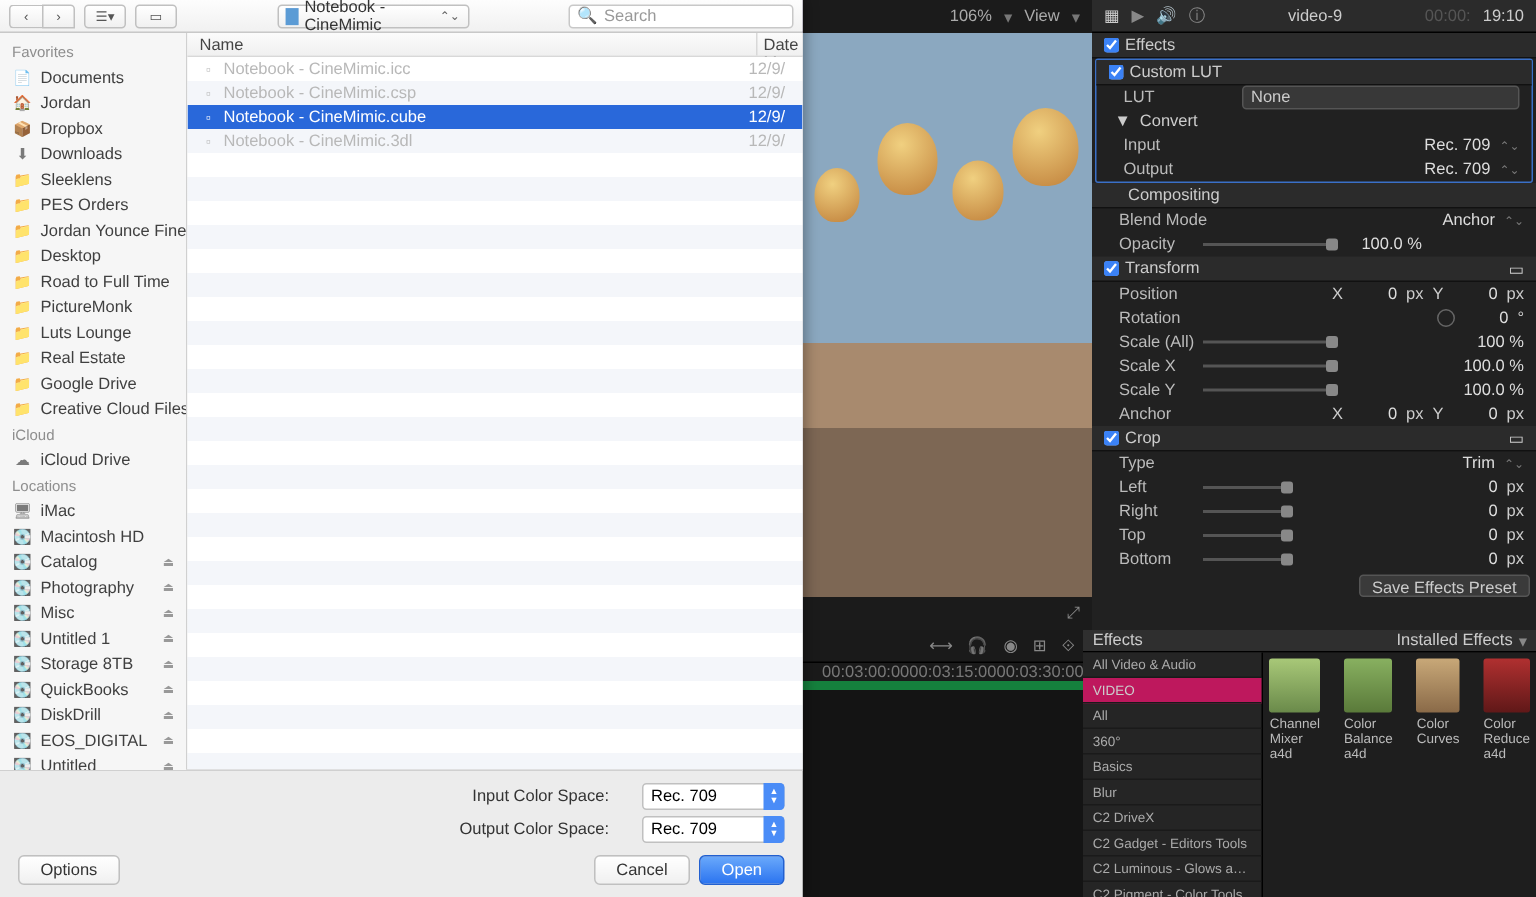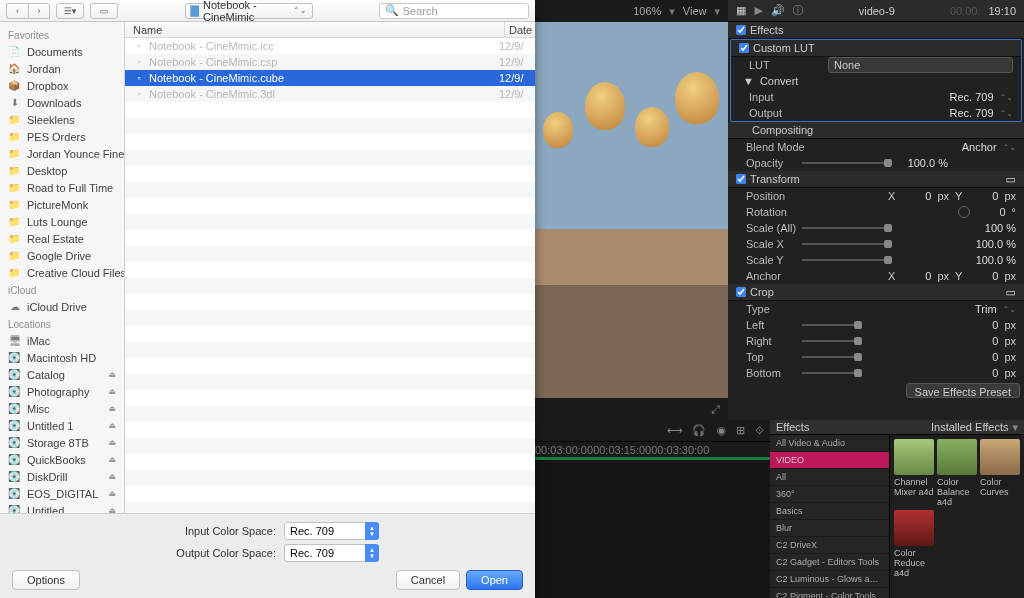--- a/index.html
+++ b/index.html
@@ -25,21 +25,21 @@
 .fl-header{height:16px;background:linear-gradient(#fbfbfb,#f0f0f0);border-bottom:1px solid #d8d8d8;display:flex;font-size:10px;color:#444}
 .fl-header .col-name{flex:1;padding:2px 8px;border-right:1px solid #d8d8d8}
 .fl-header .col-date{width:30px;padding:2px 4px}
 .fl-body{flex:1;overflow:auto;background:repeating-linear-gradient(#fff 0 16px,#f4f6fa 16px 32px)}
 .fl-row{height:16px;display:flex;align-items:center;padding:0 8px;color:#b8b8b8;gap:4px;font-size:10px}
 .fl-row.enabled{color:#333}
 .fl-row.selected{background:#2968da;color:#fff}
 .fl-row .fic{width:12px;text-align:center;font-size:9px}
 .fl-row .dm{margin-left:auto;width:28px}
 .dialog-footer{background:#ececec;border-top:1px solid #d0d0d0;padding:8px 12px}
-.footer-row{display:flex;align-items:center;justify-content:center;gap:8px;margin-bottom:4px}
+.footer-row{display:flex;align-items:center;justify-content:flex-end;gap:22px;margin-bottom:4px}
 .footer-row label{color:#333;text-align:right;width:120px}
 .footer-sel{width:95px;height:18px;border:1px solid #c0c0c0;border-radius:3px;background:#fff;display:flex;align-items:center;padding:0 5px;position:relative}
 .footer-sel .stepper{position:absolute;right:-1px;top:-1px;bottom:-1px;width:14px;background:#4a8cf7;border-radius:0 3px 3px 0;display:flex;flex-direction:column;align-items:center;justify-content:center;color:#fff;font-size:6px;line-height:6px}
 .footer-actions{display:flex;align-items:center;margin-top:8px}
 .mac-btn{height:20px;padding:0 14px;border:1px solid #c0c0c0;border-radius:4px;background:linear-gradient(#fff,#f0f0f0);color:#333;display:flex;align-items:center}
 .mac-btn.primary{background:linear-gradient(#6aa9fb,#2b74f0);border-color:#2260d0;color:#fff}
 
 .app-right{position:absolute;left:535px;top:0;right:0;height:420px;background:#8b5cf6;display:flex}
 .viewer{width:193px;background:#1b1b1b;display:flex;flex-direction:column}
 .viewer-top{height:22px;display:flex;align-items:center;justify-content:flex-end;padding:0 8px;gap:8px;color:#aaa;font-size:10px}
@@ -63,26 +63,26 @@
 .insp-row .val{color:#ddd;text-align:right}
 .insp-row .slider{flex:1;height:2px;background:#555;position:relative;max-width:90px}
 .insp-row .slider::after{content:"";position:absolute;right:0;top:-3px;width:8px;height:8px;background:#888;border-radius:2px}
 .insp-row .popup{flex:1;background:#383838;border:1px solid #555;border-radius:3px;padding:1px 5px;color:#ccc;max-width:185px}
 .insp-row .end{margin-left:auto}
 .save-preset{background:#3a3a3a;border:1px solid #555;border-radius:3px;padding:2px 8px;margin:2px 4px 2px auto;display:inline-block;float:right;color:#ccc;height:15px}
 
 .timeline{position:absolute;left:535px;top:420px;right:0;bottom:0;background:#1a1a1a;display:flex}
 .tl-left{width:235px;display:flex;flex-direction:column}
 .tl-toolbar{height:22px;border-bottom:1px solid #000;display:flex;align-items:center;justify-content:flex-end;padding:0 6px;gap:10px;color:#888}
-.tl-ruler{height:18px;border-bottom:3px solid #15803d;display:flex;align-items:center;color:#777;font-size:8px;justify-content:flex-start}
+.tl-ruler{height:18px;border-bottom:6px solid #15803d;display:flex;align-items:center;color:#777;font-size:8px;justify-content:flex-end}
 .fx-panel{flex:1;background:#1e1e1e;display:flex}
 .fx-cats{width:120px;background:#252525;border-right:1px solid #000}
 .fx-cat{padding:3px 6px;color:#aaa;font-size:9px;border-bottom:1px solid #1a1a1a;white-space:nowrap;overflow:hidden;text-overflow:ellipsis}
 .fx-cat.hdr{background:#be185d;color:#ccc}
-.fx-grid{flex:1;padding:4px;display:grid;grid-template-columns:1fr 1fr 1fr;gap:3px;align-content:start;overflow-y:auto}
+.fx-grid{flex:1;padding:4px;display:grid;grid-template-columns:1fr 1fr 1fr 1fr;gap:16px;align-content:start;overflow-y:auto}
 .fx-item{display:flex;flex-direction:column;gap:2px}
 .fx-thumb{height:36px;border-radius:2px}
 .fx-name{color:#bbb;font-size:9px;line-height:10px}
 .fx-header-row{height:15px;background:#2f2f2f;color:#ccc;display:flex;align-items:center;padding:0 6px;font-size:10px;border-bottom:1px solid #000}
 </style>
 </head>
 <body>
 
 <div class="dialog">
   <div class="toolbar">

